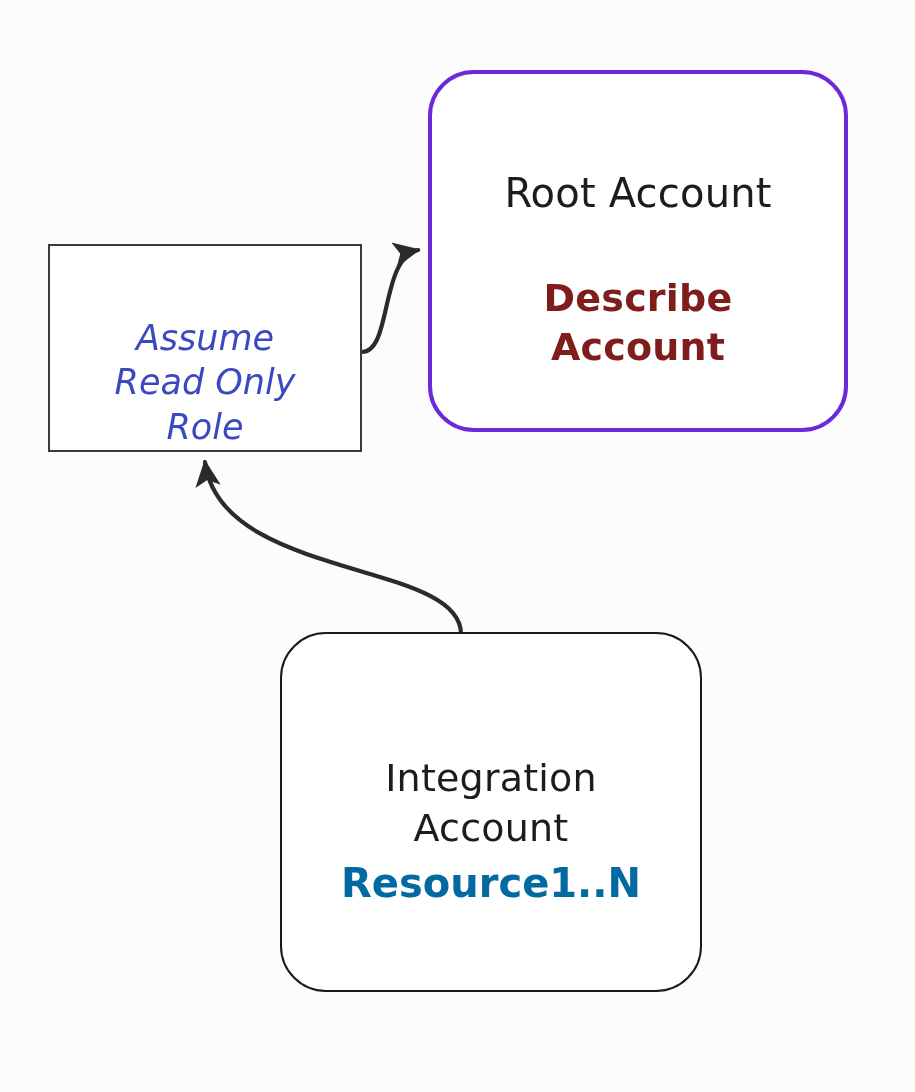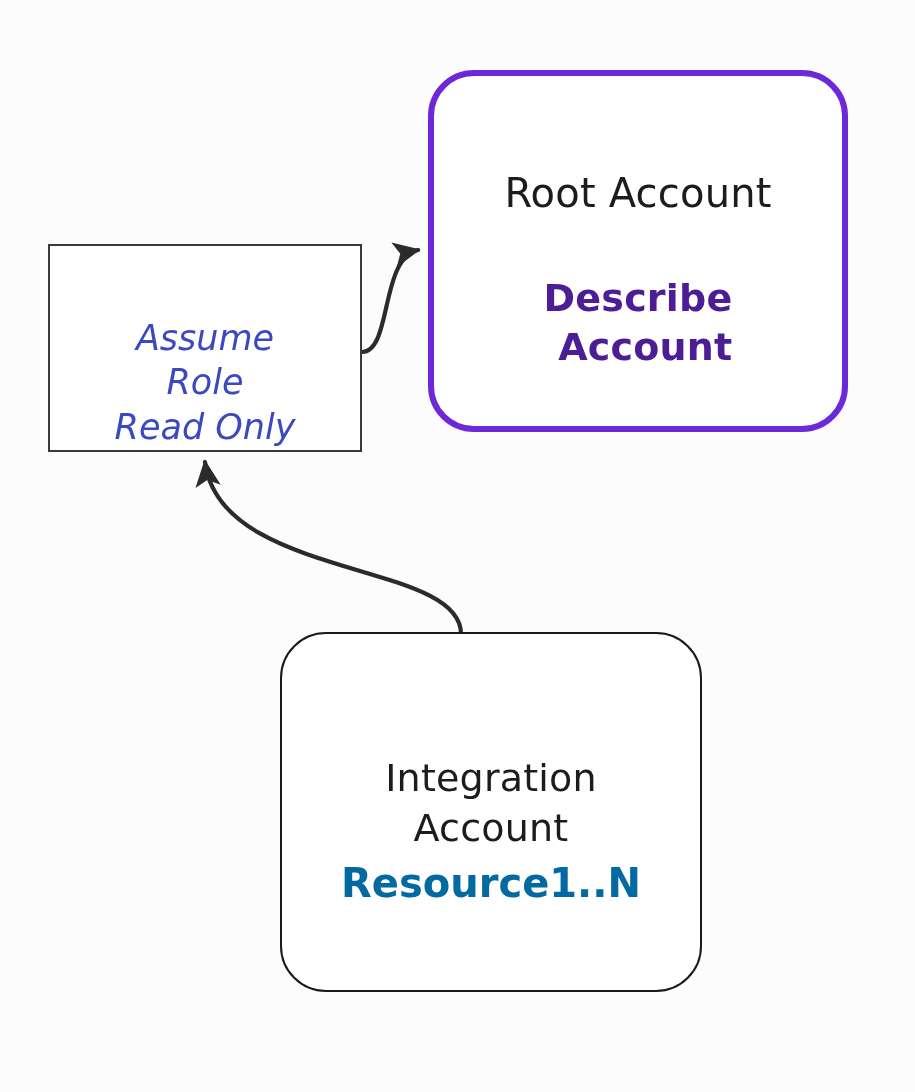--- a/index.html
+++ b/index.html
@@ -41,21 +41,21 @@
     justify-content: center;
     text-align: center;
   }
 
   
   #node-root-account {
     left: 428px;
     top: 70px;
     width: 420px;
     height: 362px;
-    border: 6px solid #6d28d9;
+    border: 4px solid #6d28d9;
     border-radius: 46px;
   }
   #node-root-account .title-line {
     font-size: 40px;
     font-weight: 400;
     color: #1c1c1c;
     line-height: 1.15;
     letter-spacing: 0.2px;
     margin-top: 40px;
   }
@@ -127,31 +127,31 @@
       </marker>
     </defs>
 
     <path id="edge-assume-to-root" d="M 362 352 C 392 352 380 258 418 250" fill="none" stroke="#2b2b2b" stroke-width="4.2" stroke-linecap="round" marker-end="url(#arrow-right)"></path>
 
     <path id="edge-integration-to-assume" d="M 461 634 C 461 560 220 580 205 462" fill="none" stroke="#2b2b2b" stroke-width="4.2" stroke-linecap="round" marker-end="url(#arrow-up)"></path>
   </svg>
 
   <div class="node" id="node-root-account">
     <div class="title-line">Root Account</div>
-    <div class="accent-block" style="color: #4c1d95; text-align: right;">
+    <div class="accent-block" style="color: #7f1d1d;">
       <div>Describe</div>
       <div>Account</div>
     </div>
   </div>
 
   <div class="node" id="node-assume-role">
     <div class="role-label" style="color: rgb(59, 73, 192);">
       <div>Assume</div>
+      <div>Read Only</div>
       <div>Role</div>
-      <div>Read Only</div>
     </div>
   </div>
 
   <div class="node" id="node-integration-account">
     <div class="title-line">
       <div>Integration</div>
       <div>Account</div>
     </div>
     <div class="accent-block" style="color: #0369a1;">Resource1..N</div>
   </div>

